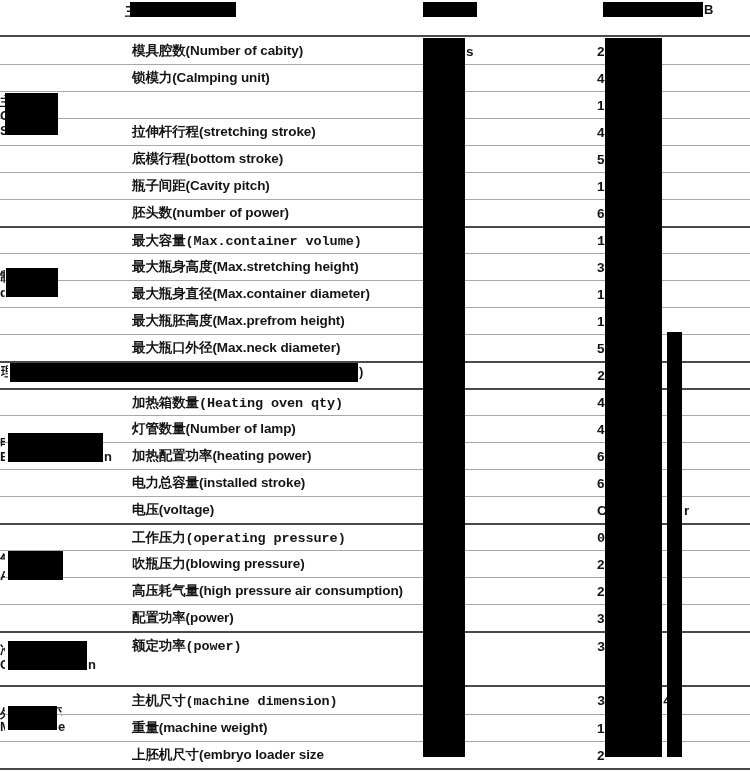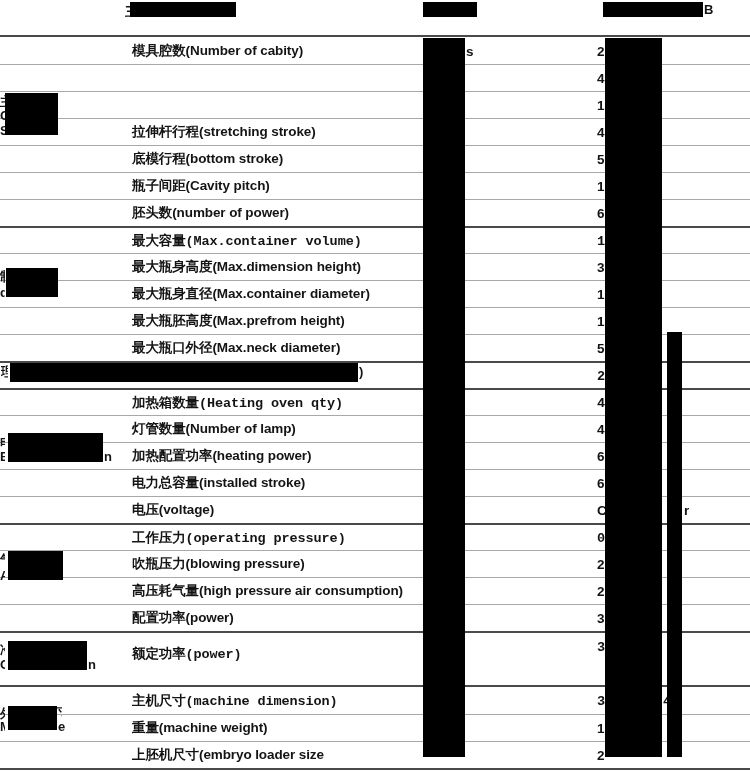--- a/index.html
+++ b/index.html
@@ -20,21 +20,21 @@
   .blk{position:absolute;background:#000;}
   .bar{position:absolute;background:#000;z-index:5;}
   
   #tbl{position:absolute;left:0;top:35px;width:750px;border-top:2px solid #4a4a4a;border-bottom:2px solid #4a4a4a;}
   .row{position:relative;display:flex;align-items:center;border-top:1px solid #a8a8a8;box-sizing:border-box;height:27px;}
   .row.first{border-top:none;}
   .row.strong{border-top:2px solid #4a4a4a;font-family:Liberation Mono, monospace;}
   .row.tall{height:54px;align-items:flex-start;}
   .row.h29{height:29px;}
   .row-label{padding-left:132px;font-size:13.5px;letter-spacing:-0.1px;white-space:nowrap;z-index:1;}
-  .tall .row-label{padding-top:12px;}
+  .tall .row-label{padding-top:4px;}
   .frag{position:absolute;font-size:13.5px;top:50%;transform:translateY(-50%);z-index:1;white-space:nowrap;}
   .tall .frag{top:14px;transform:translateY(-50%);}
   .frag-v1{left:466px;}
   .frag-v2{left:597px;}
   .frag-mid{left:650px;}
   .row[data-idx="23"] .frag-mid{left:663px;}
   .frag-right{left:684px;}
   
   .sliver{position:absolute;font-size:13px;z-index:3;white-space:nowrap;}
   .gblk{z-index:4;}
@@ -52,20 +52,21 @@
     <span class="hfrag" style="left:704px;top:2px;">B</span>
   </div>
 
   <div id="tbl">
       <div class="row first" data-idx="0">
         <div class="row-label">模具腔数(Number of cabity)</div>
         <span class="frag frag-v1">s</span>
         <span class="frag frag-v2">2</span>
       </div>
       <div class="row" data-idx="1">
+        <div class="row-label">锁模力(Calmping unit)</div>
         <span class="frag frag-v2">4</span>
       </div>
       <div class="row" data-idx="2">
         <span class="frag frag-v2">1</span>
       </div>
       <div class="row" data-idx="3">
         <div class="row-label">拉伸杆行程(stretching stroke)</div>
         <span class="frag frag-v2">4</span>
       </div>
       <div class="row" data-idx="4">
@@ -78,21 +79,21 @@
       </div>
       <div class="row" data-idx="6">
         <div class="row-label">胚头数(number of power)</div>
         <span class="frag frag-v2">6</span>
       </div>
       <div class="row strong" data-idx="7">
         <div class="row-label">最大容量(Max.container volume)</div>
         <span class="frag frag-v2">1</span>
       </div>
       <div class="row" data-idx="8">
-        <div class="row-label">最大瓶身高度(Max.dimension height)</div>
+        <div class="row-label">最大瓶身高度(Max.stretching height)</div>
         <span class="frag frag-v2">3</span>
       </div>
       <div class="row" data-idx="9">
         <div class="row-label">最大瓶身直径(Max.container diameter)</div>
         <span class="frag frag-v2">1</span>
       </div>
       <div class="row" data-idx="10">
         <div class="row-label">最大瓶胚高度(Max.prefrom height)</div>
         <span class="frag frag-v2">1</span>
       </div>

